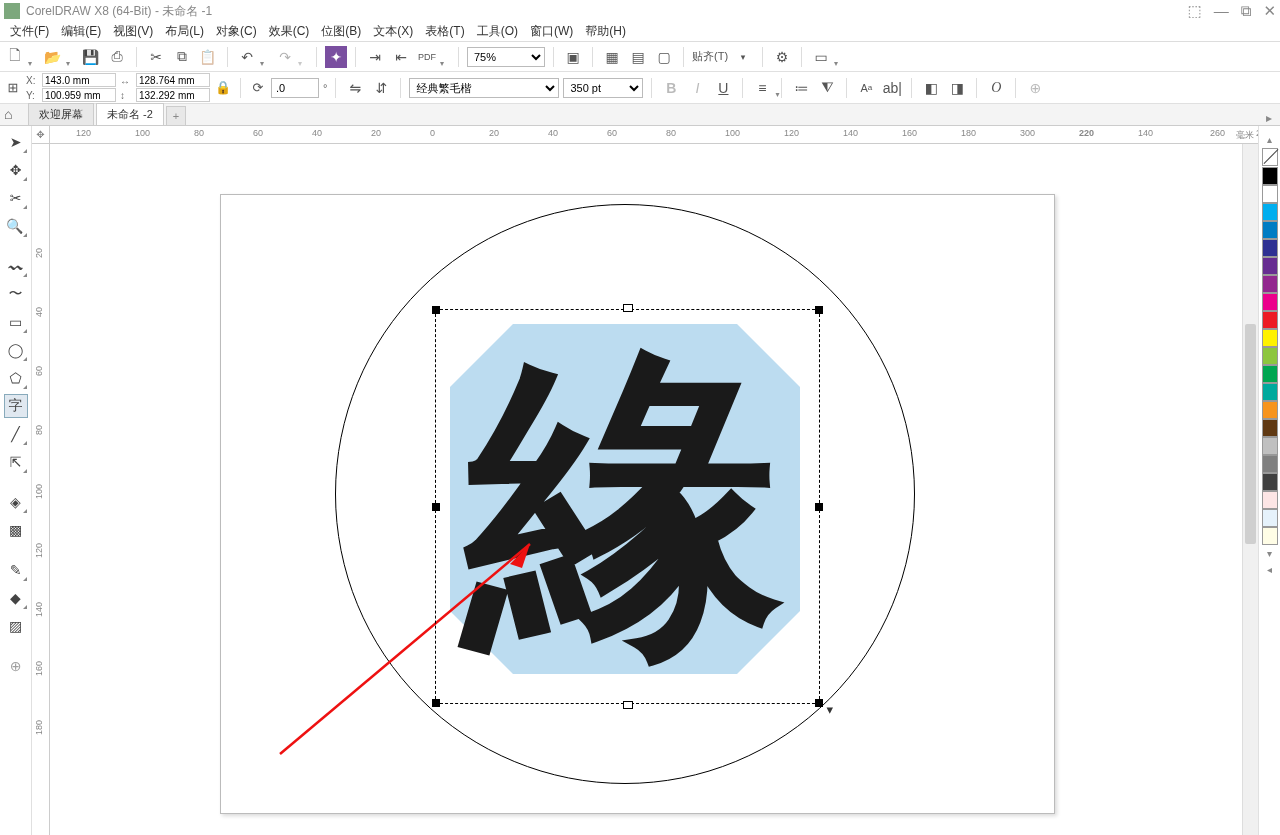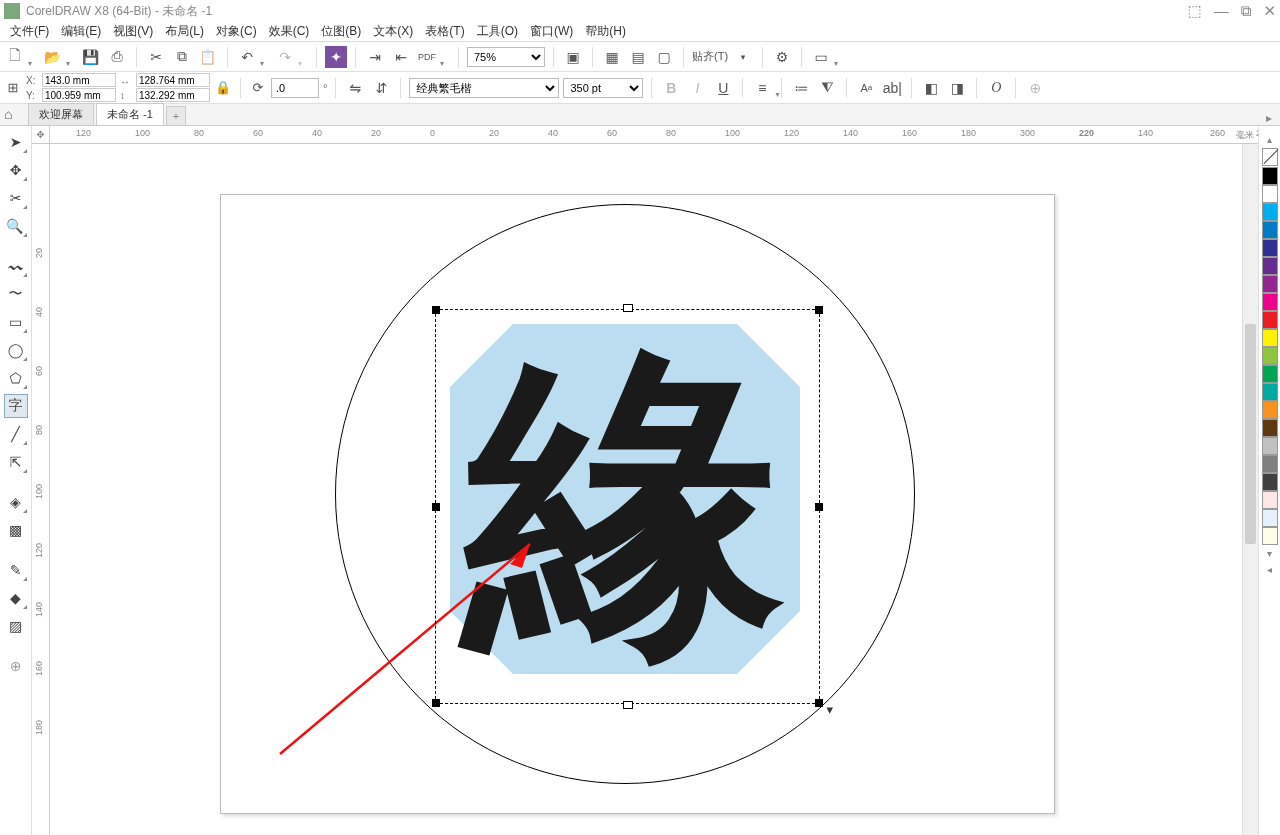--- a/index.html
+++ b/index.html
@@ -204,21 +204,21 @@
   <div class="tb-btn">◨</div>
   <div class="tb-sep"></div>
   <div class="tb-btn" style="font-style:italic;font-family:serif">O</div>
   <div class="tb-sep"></div>
   <div class="tb-btn" style="opacity:.4">⊕</div>
 </div>
 
 <div class="doc-tabs">
   <span class="home-ic">⌂</span>
   <div class="doc-tab">欢迎屏幕</div>
-  <div class="doc-tab active">未命名 -1</div>
+  <div class="doc-tab active">未命名 -2</div>
   <div class="doc-tab add">+</div>
   <div style="flex:1"></div>
   <span style="padding:0 8px;color:#888">▸</span>
 </div>
 
 <div class="main">
 
   <div class="toolbox">
     <div class="tool">➤<span class="corner"></span></div>
     <div class="tool">✥<span class="corner"></span></div>

